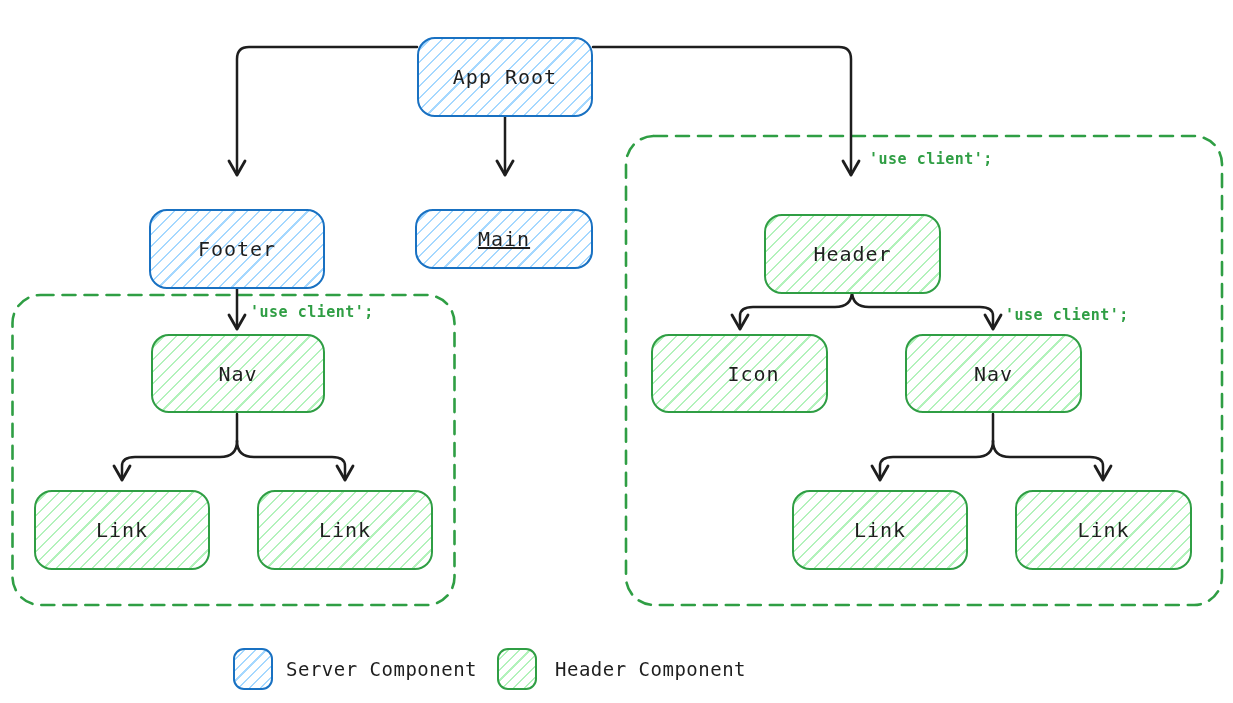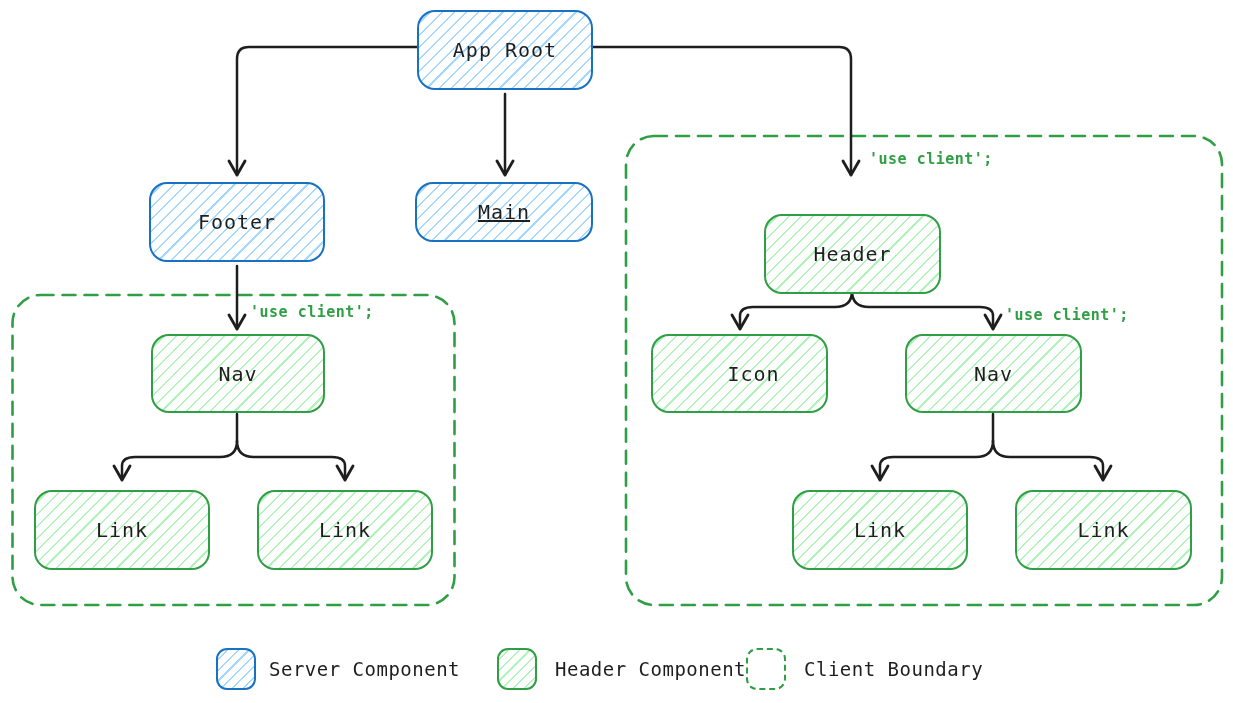--- a/index.html
+++ b/index.html
@@ -27,20 +27,21 @@
     align-items: center;
     justify-content: center;
     font-size: 20px;
     letter-spacing: 1px;
     color: #1e1e1e;
     background-color: #ffffff;
   }
   .node.server {
     border-color: #1971c2;
     background-image: repeating-linear-gradient(135deg, transparent 0 7px, #a5d8ff 7px 8.6px);
+    margin-top: 27px;
   }
   .node.client {
     border-color: #2f9e44;
     background-image: repeating-linear-gradient(135deg, transparent 0 7px, #b2f2bb 7px 8.6px);
   }
   .directive {
     position: absolute;
     font-size: 15px;
     font-weight: bold;
     letter-spacing: 0.5px;
@@ -139,28 +140,24 @@
   <div class="node client" style="left:792px; top:490px; width:176px; height:80px;">Link</div>
 
   <div class="node client" style="left:1015px; top:490px; width:177px; height:80px;">Link</div>
 
   <div class="directive" style="left:250px; top:303px;">'use client';</div>
 
   <div class="directive" style="left:869px; top:150px;">'use client';</div>
 
   <div class="directive" style="left:1005px; top:306px;">'use client';</div>
 
-  <div class="legend-item" style="left:216px;gap:13px;">
+  <div class="legend-item" style="left:233px;gap:13px;">
     <div class="swatch server"></div>
     <div class="legend-label">Server Component</div>
   </div>
 
   <div class="legend-item" style="left:497px;">
     <div class="swatch client"></div>
     <div class="legend-label">Header Component</div>
   </div>
 
-  <div class="legend-item" style="left:746px;">
-    <div class="swatch boundary"></div>
-    <div class="legend-label">Client Boundary</div>
-  </div>
 
 </div>
 
 </body></html>

